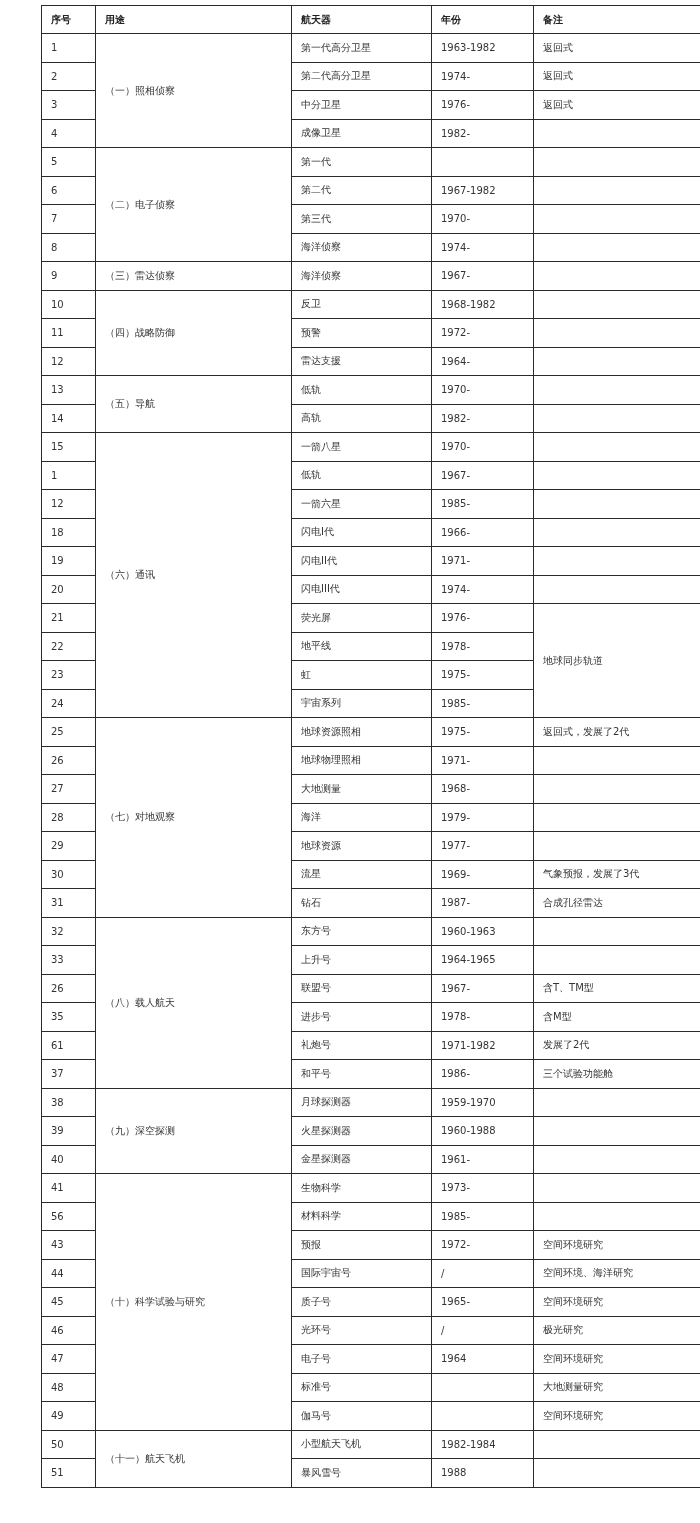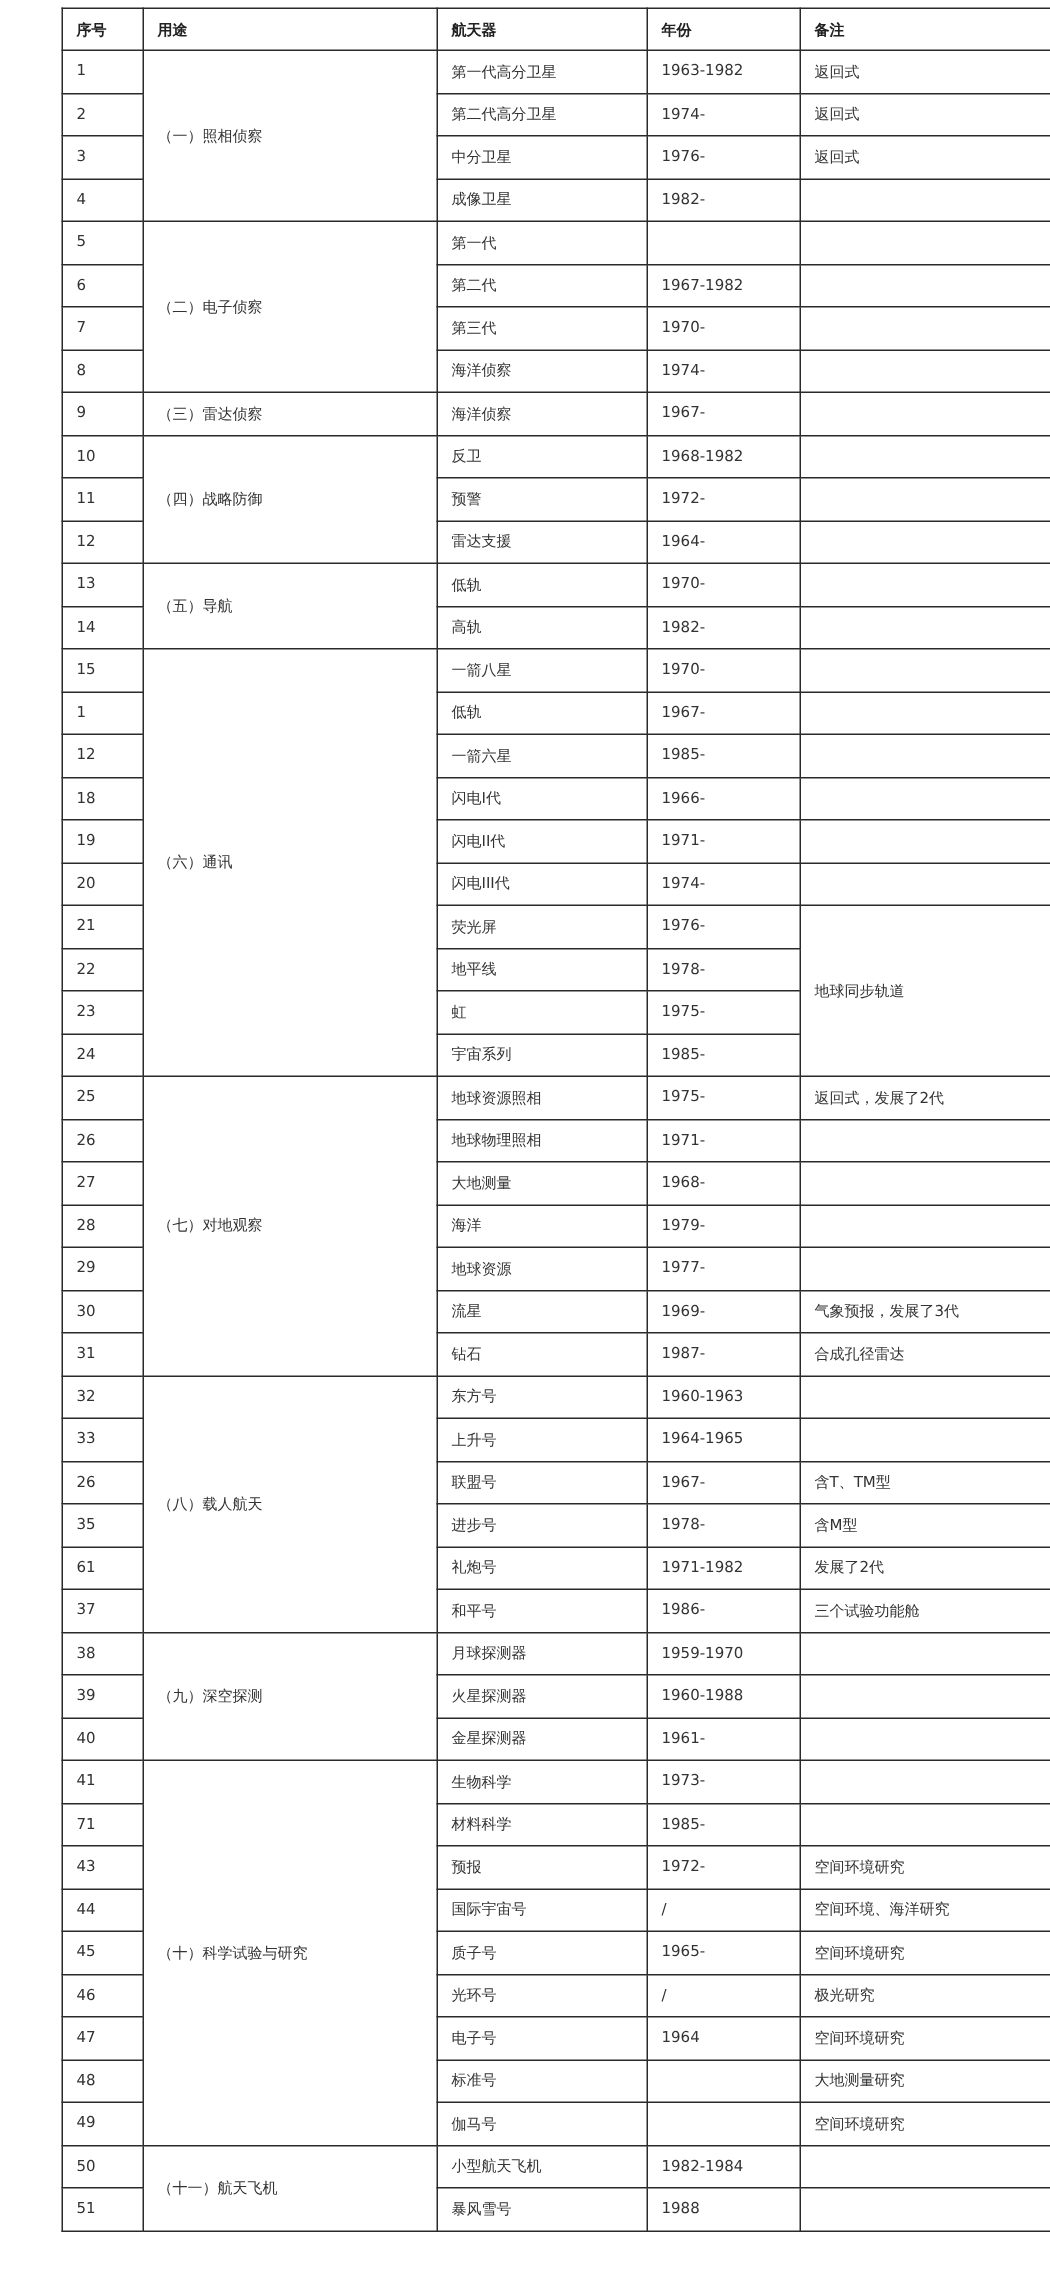--- a/index.html
+++ b/index.html
@@ -279,21 +279,21 @@
         <td></td>
       </tr>
       <tr>
         <td>41</td>
         <td class="purpose" rowspan="9">（十）科学试验与研究</td>
         <td>生物科学</td>
         <td>1973-</td>
         <td></td>
       </tr>
       <tr>
-        <td>71</td>
+        <td>56</td>
         <td>材料科学</td>
         <td>1985-</td>
         <td></td>
       </tr>
       <tr>
         <td>43</td>
         <td>预报</td>
         <td>1972-</td>
         <td>空间环境研究</td>
       </tr>

